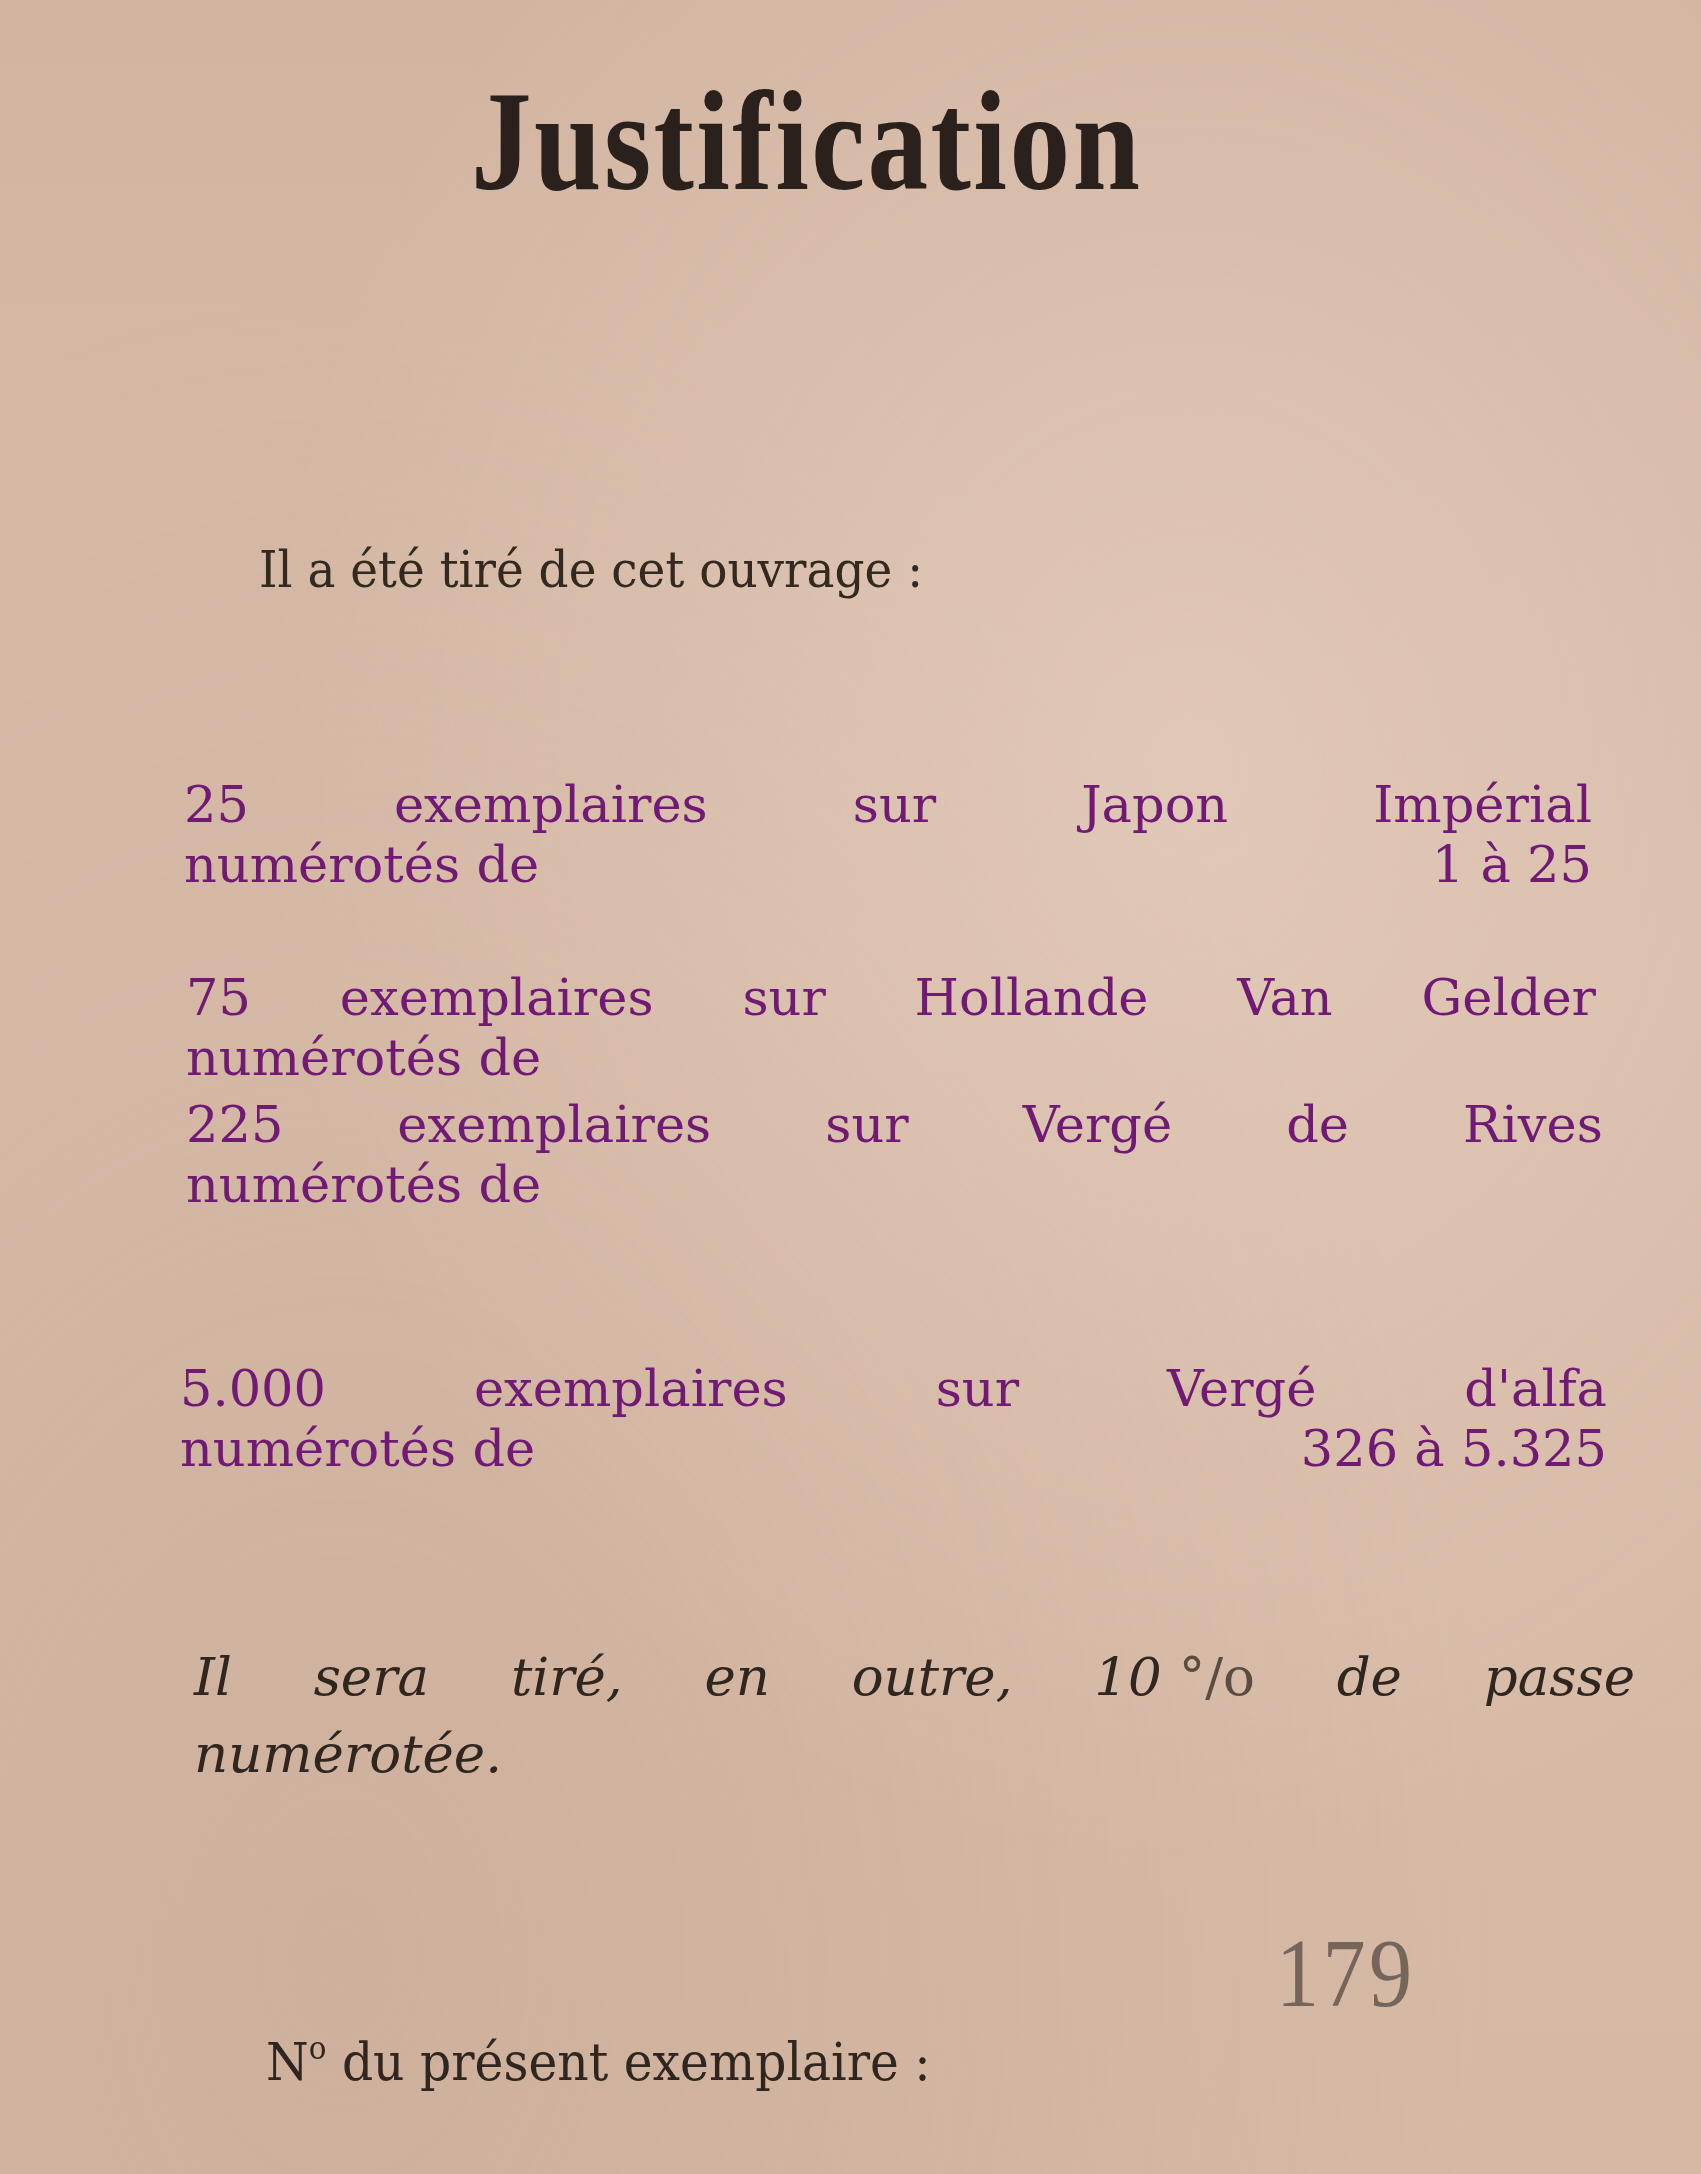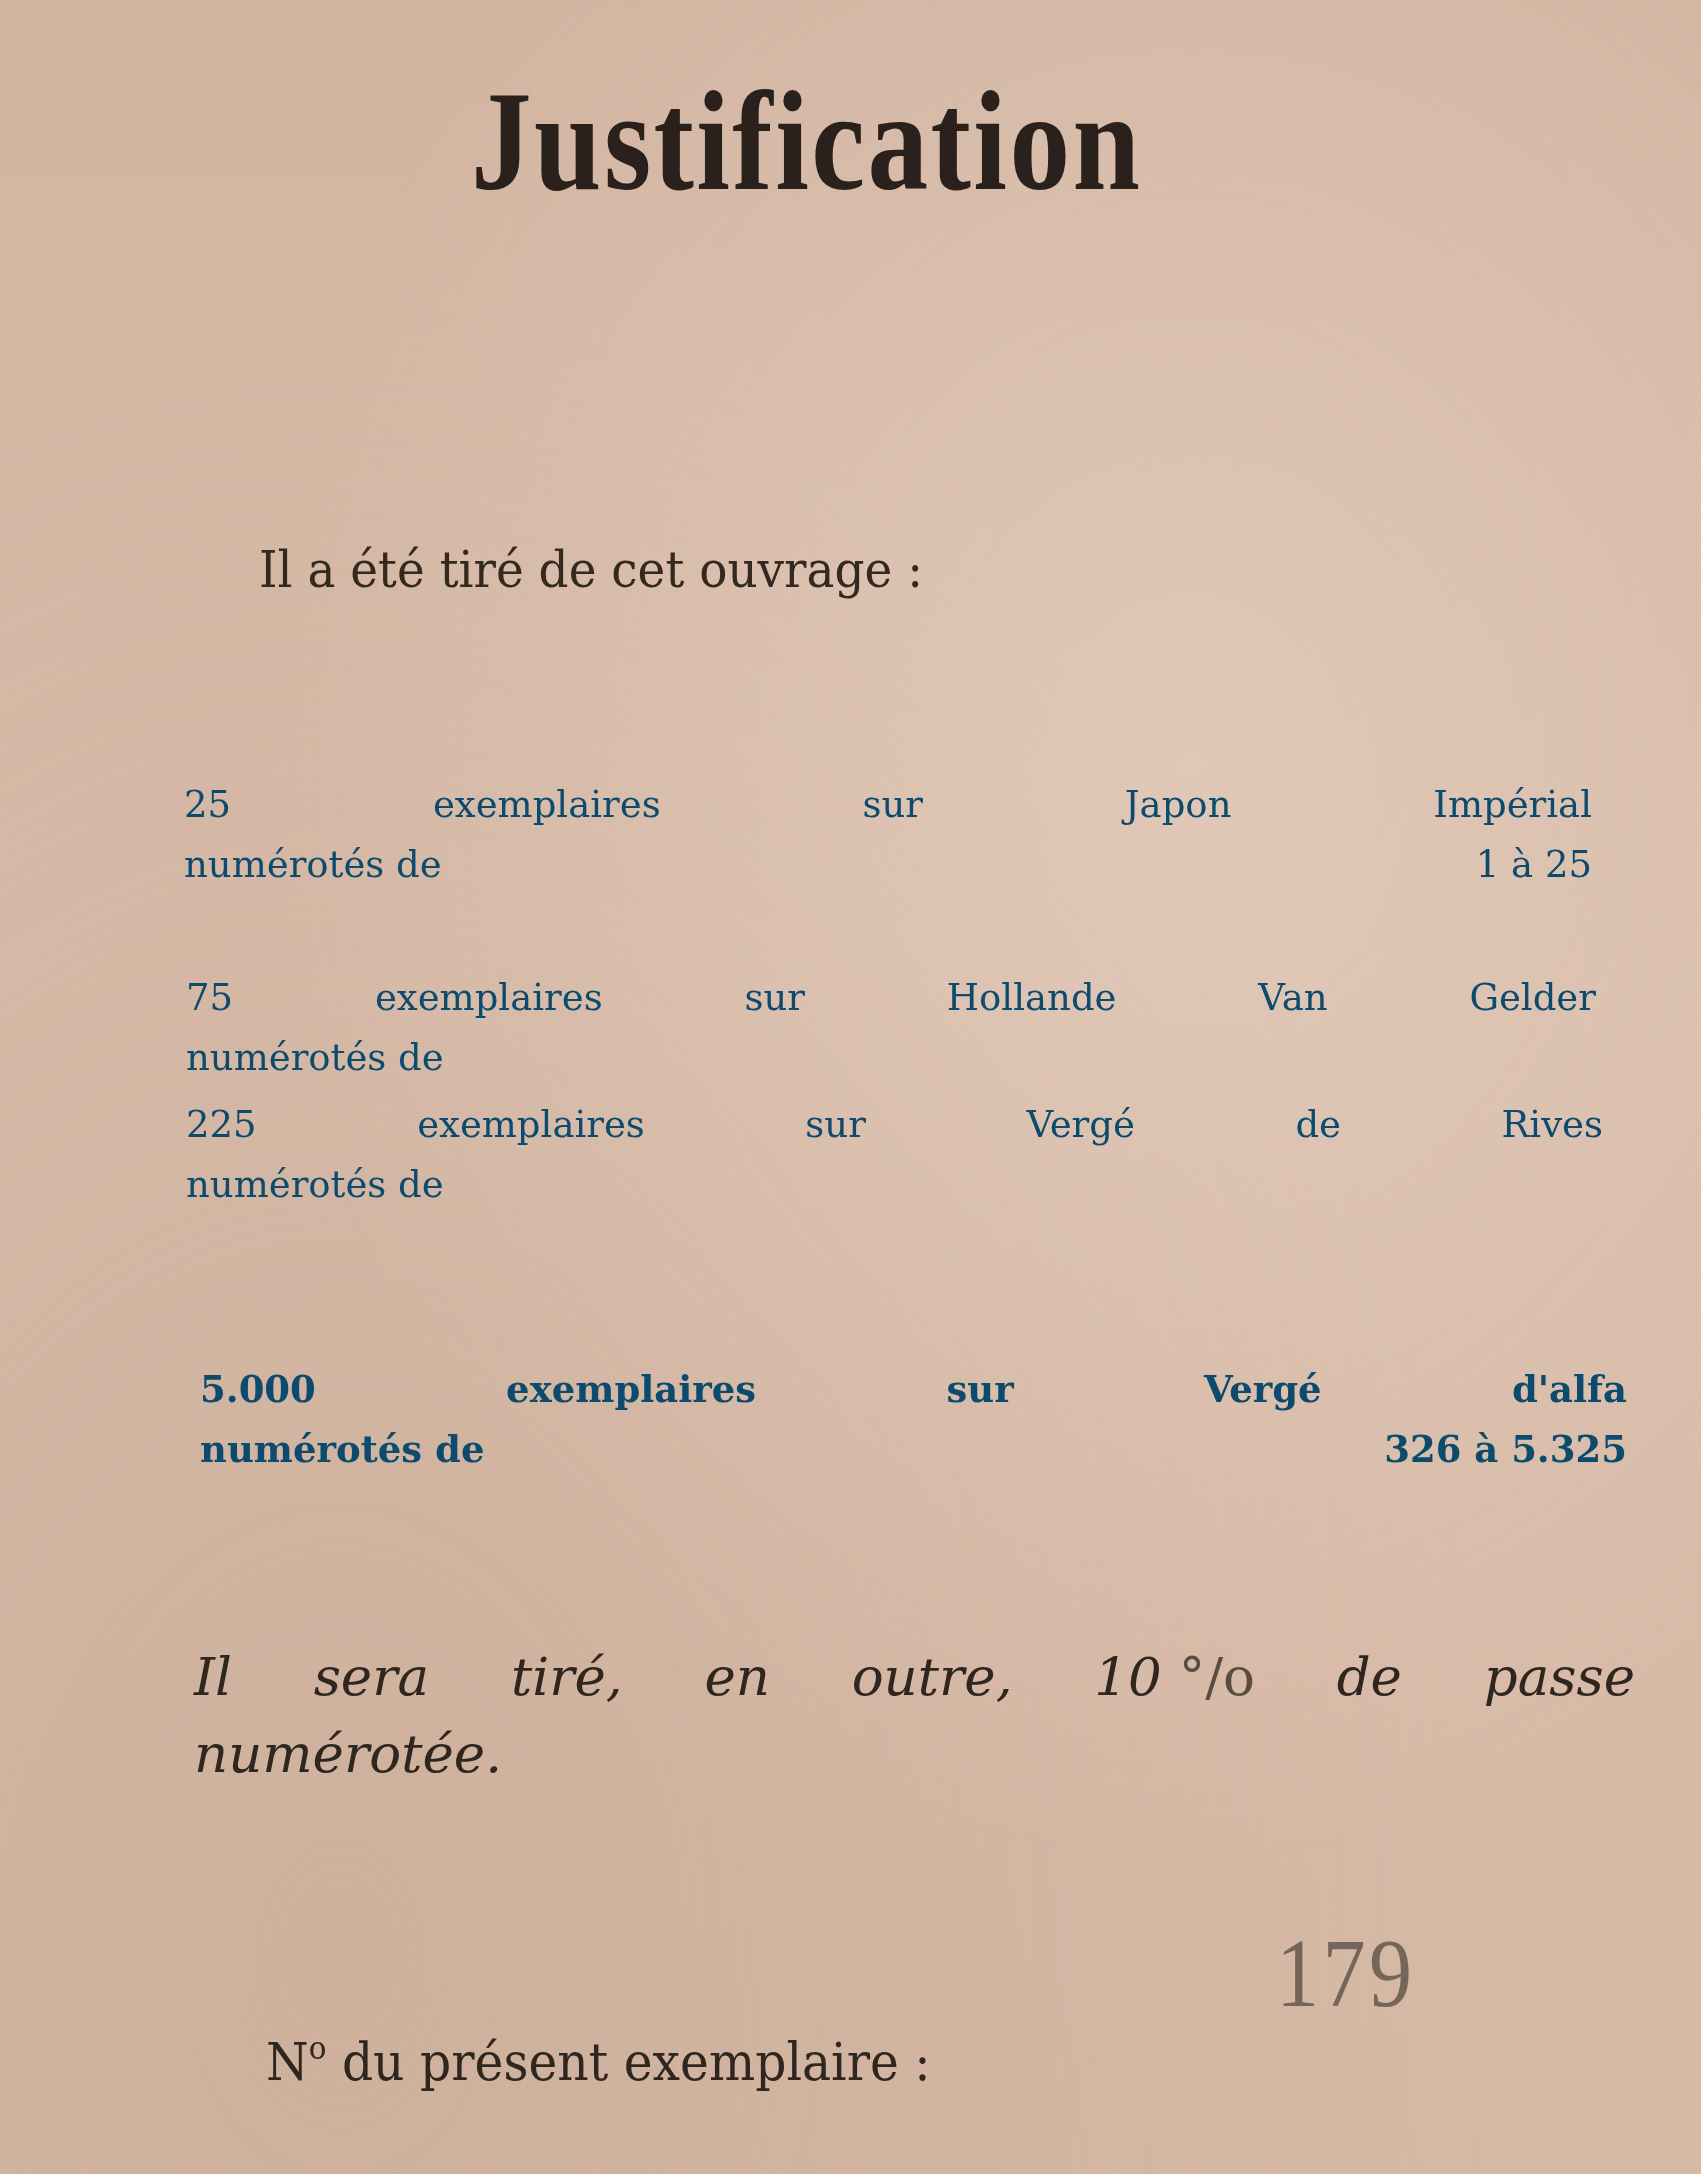--- a/index.html
+++ b/index.html
@@ -45,40 +45,40 @@
       top: 537px;
       font-size: 51px;
       line-height: 66px;
       transform: scaleX(0.92);
       transform-origin: left top;
       white-space: nowrap;
       color: #33291f;
     }
     .edition {
       position: absolute;
-      font-size: 37px;
+      font-size: 51px;
       line-height: 66px;
-      color: #0c4a6e;
+      color: #701a75;
     }
     .edition .line1 {
       display: flex;
       justify-content: space-between;
       white-space: nowrap;
     }
     .edition .line2 {
       display: flex;
       justify-content: space-between;
       white-space: nowrap;
       margin-top: -5.6px;
       gap: 8px;
     }
     .ed-1 { left: 184px; top: 772px; width: 1408px; }
     .ed-2 { left: 186px; top: 965px; width: 1410px; }
     .ed-3 { left: 186px; top: 1092px; width: 1417px; }
-    .ed-4 { left: 200px; top: 1356px; width: 1427px; font-weight: bold; }
+    .ed-4 { left: 180px; top: 1356px; width: 1427px; }
     .note {
       position: absolute;
       left: 194px;
       top: 1638px;
       width: 1441px;
       font-style: italic;
       font-size: 53px;
       line-height: 77px;
       color: #2f2620;
     }

